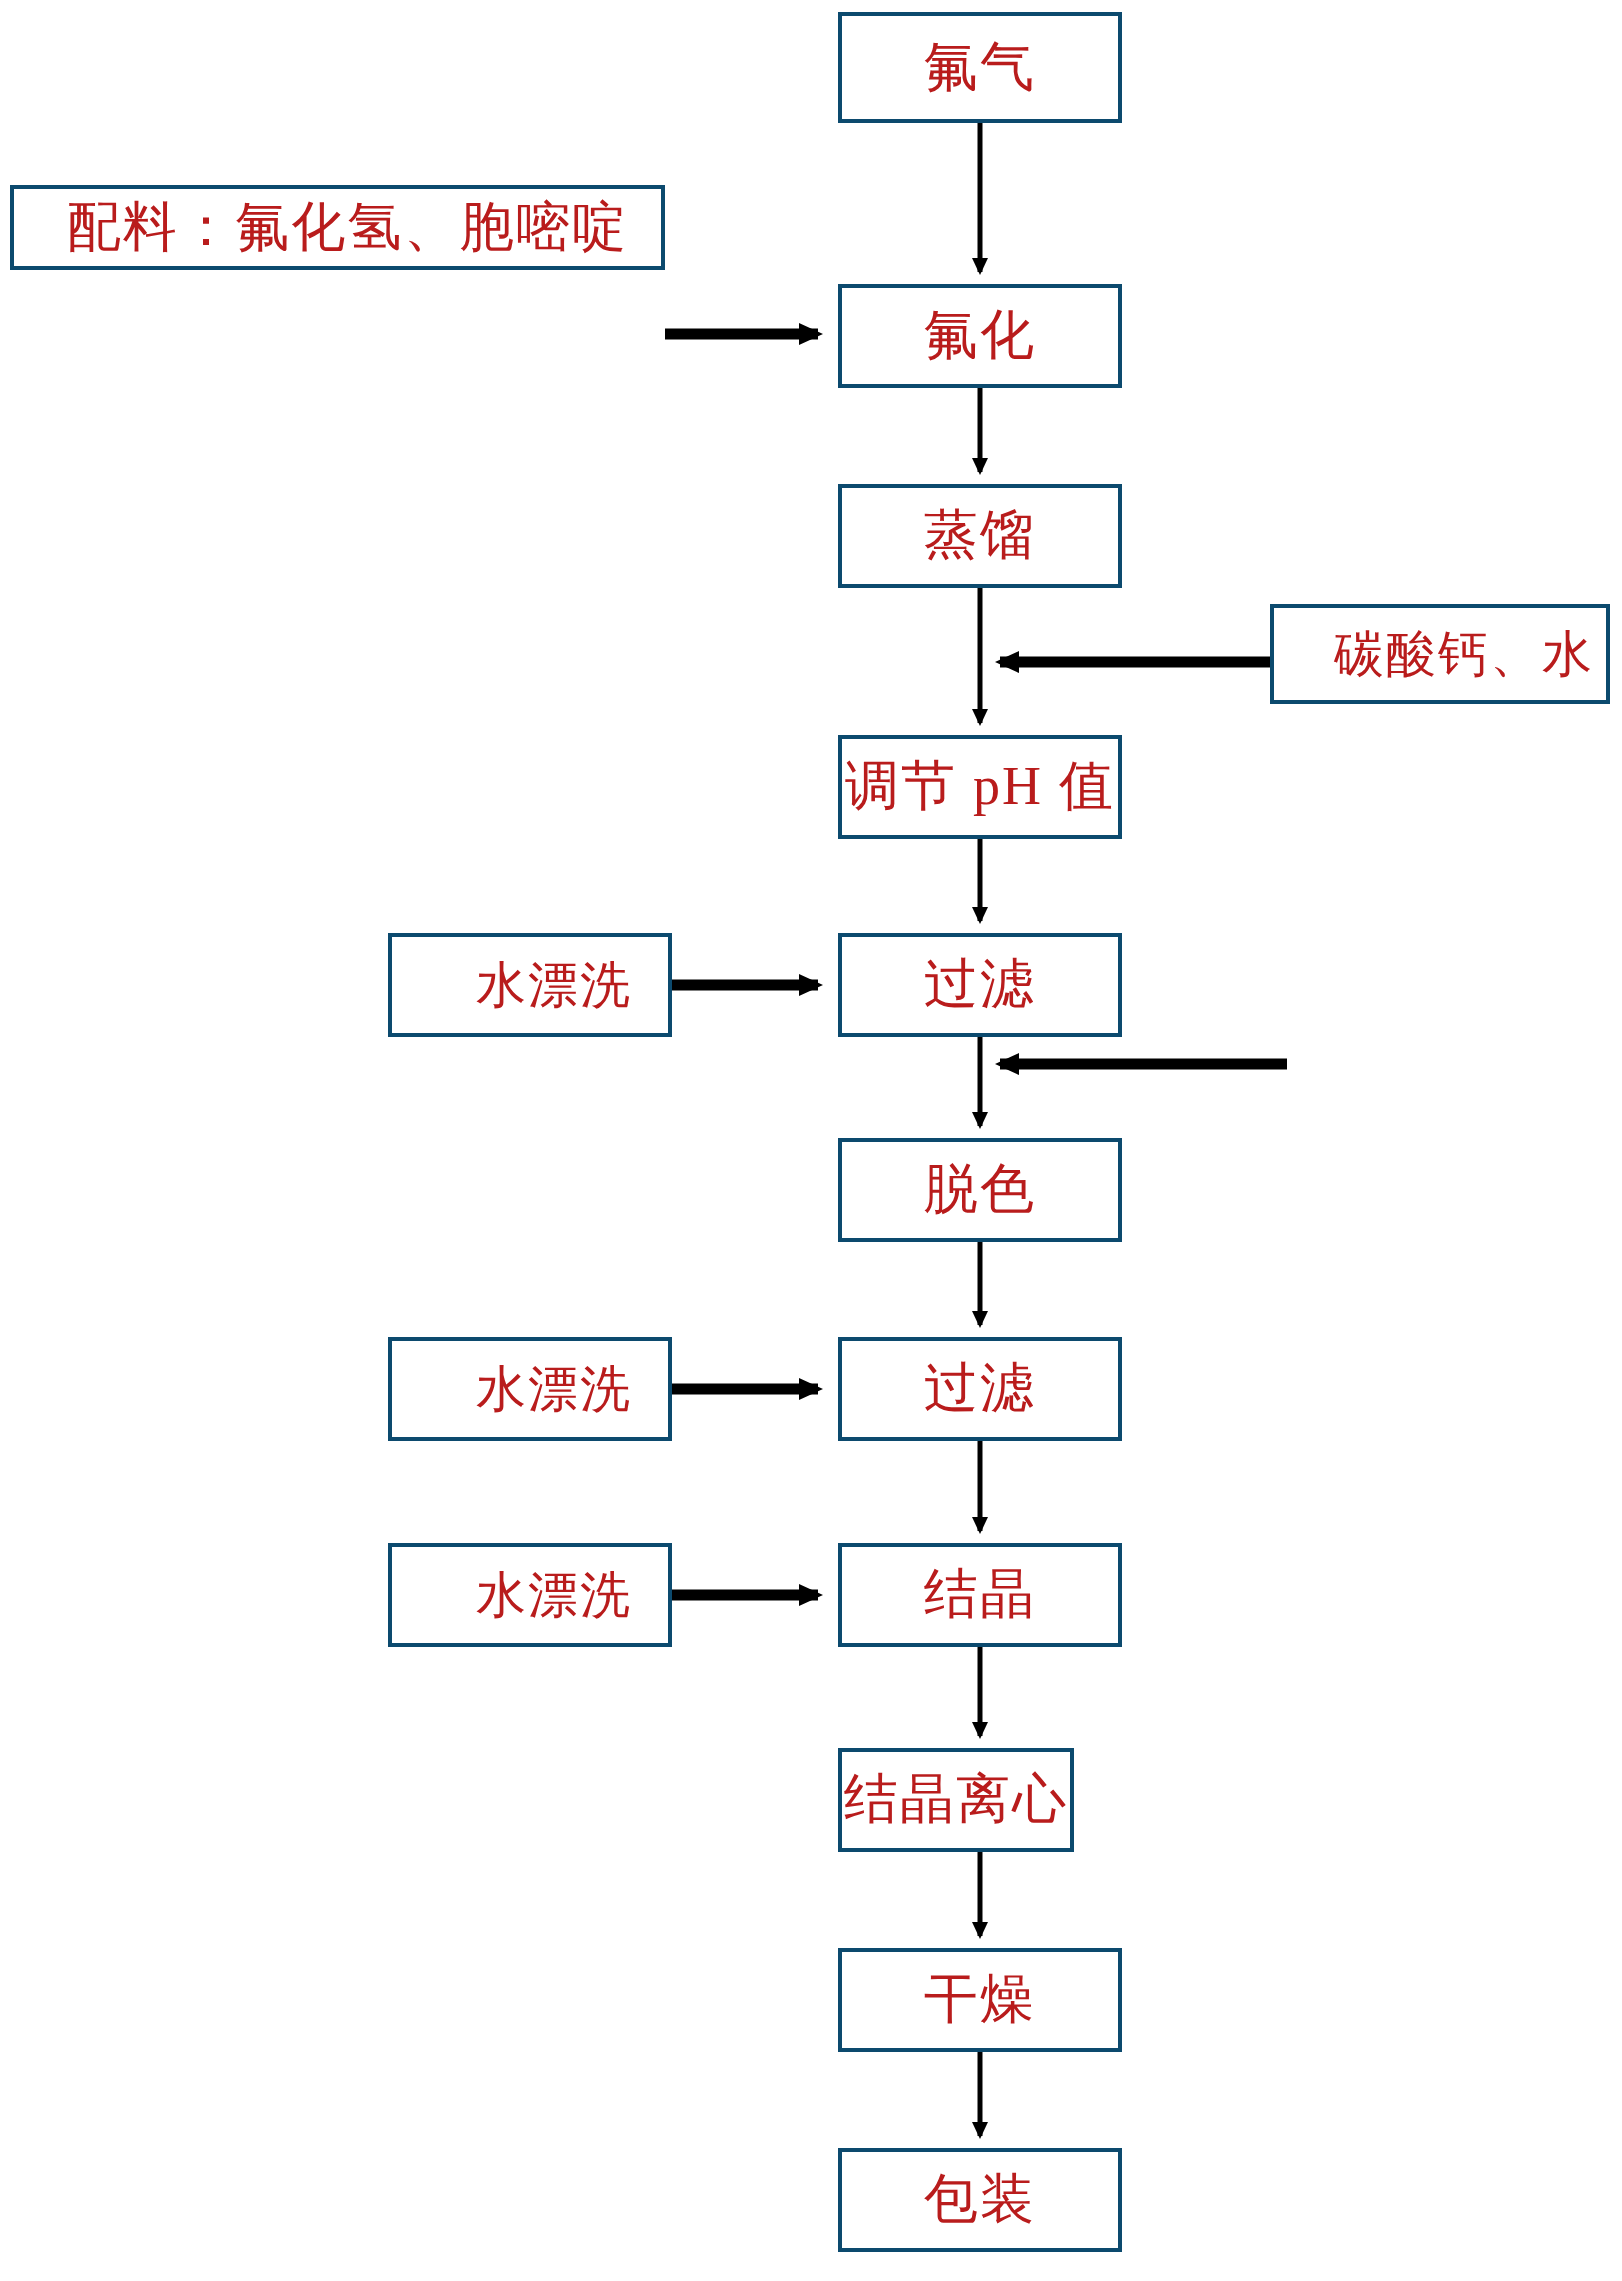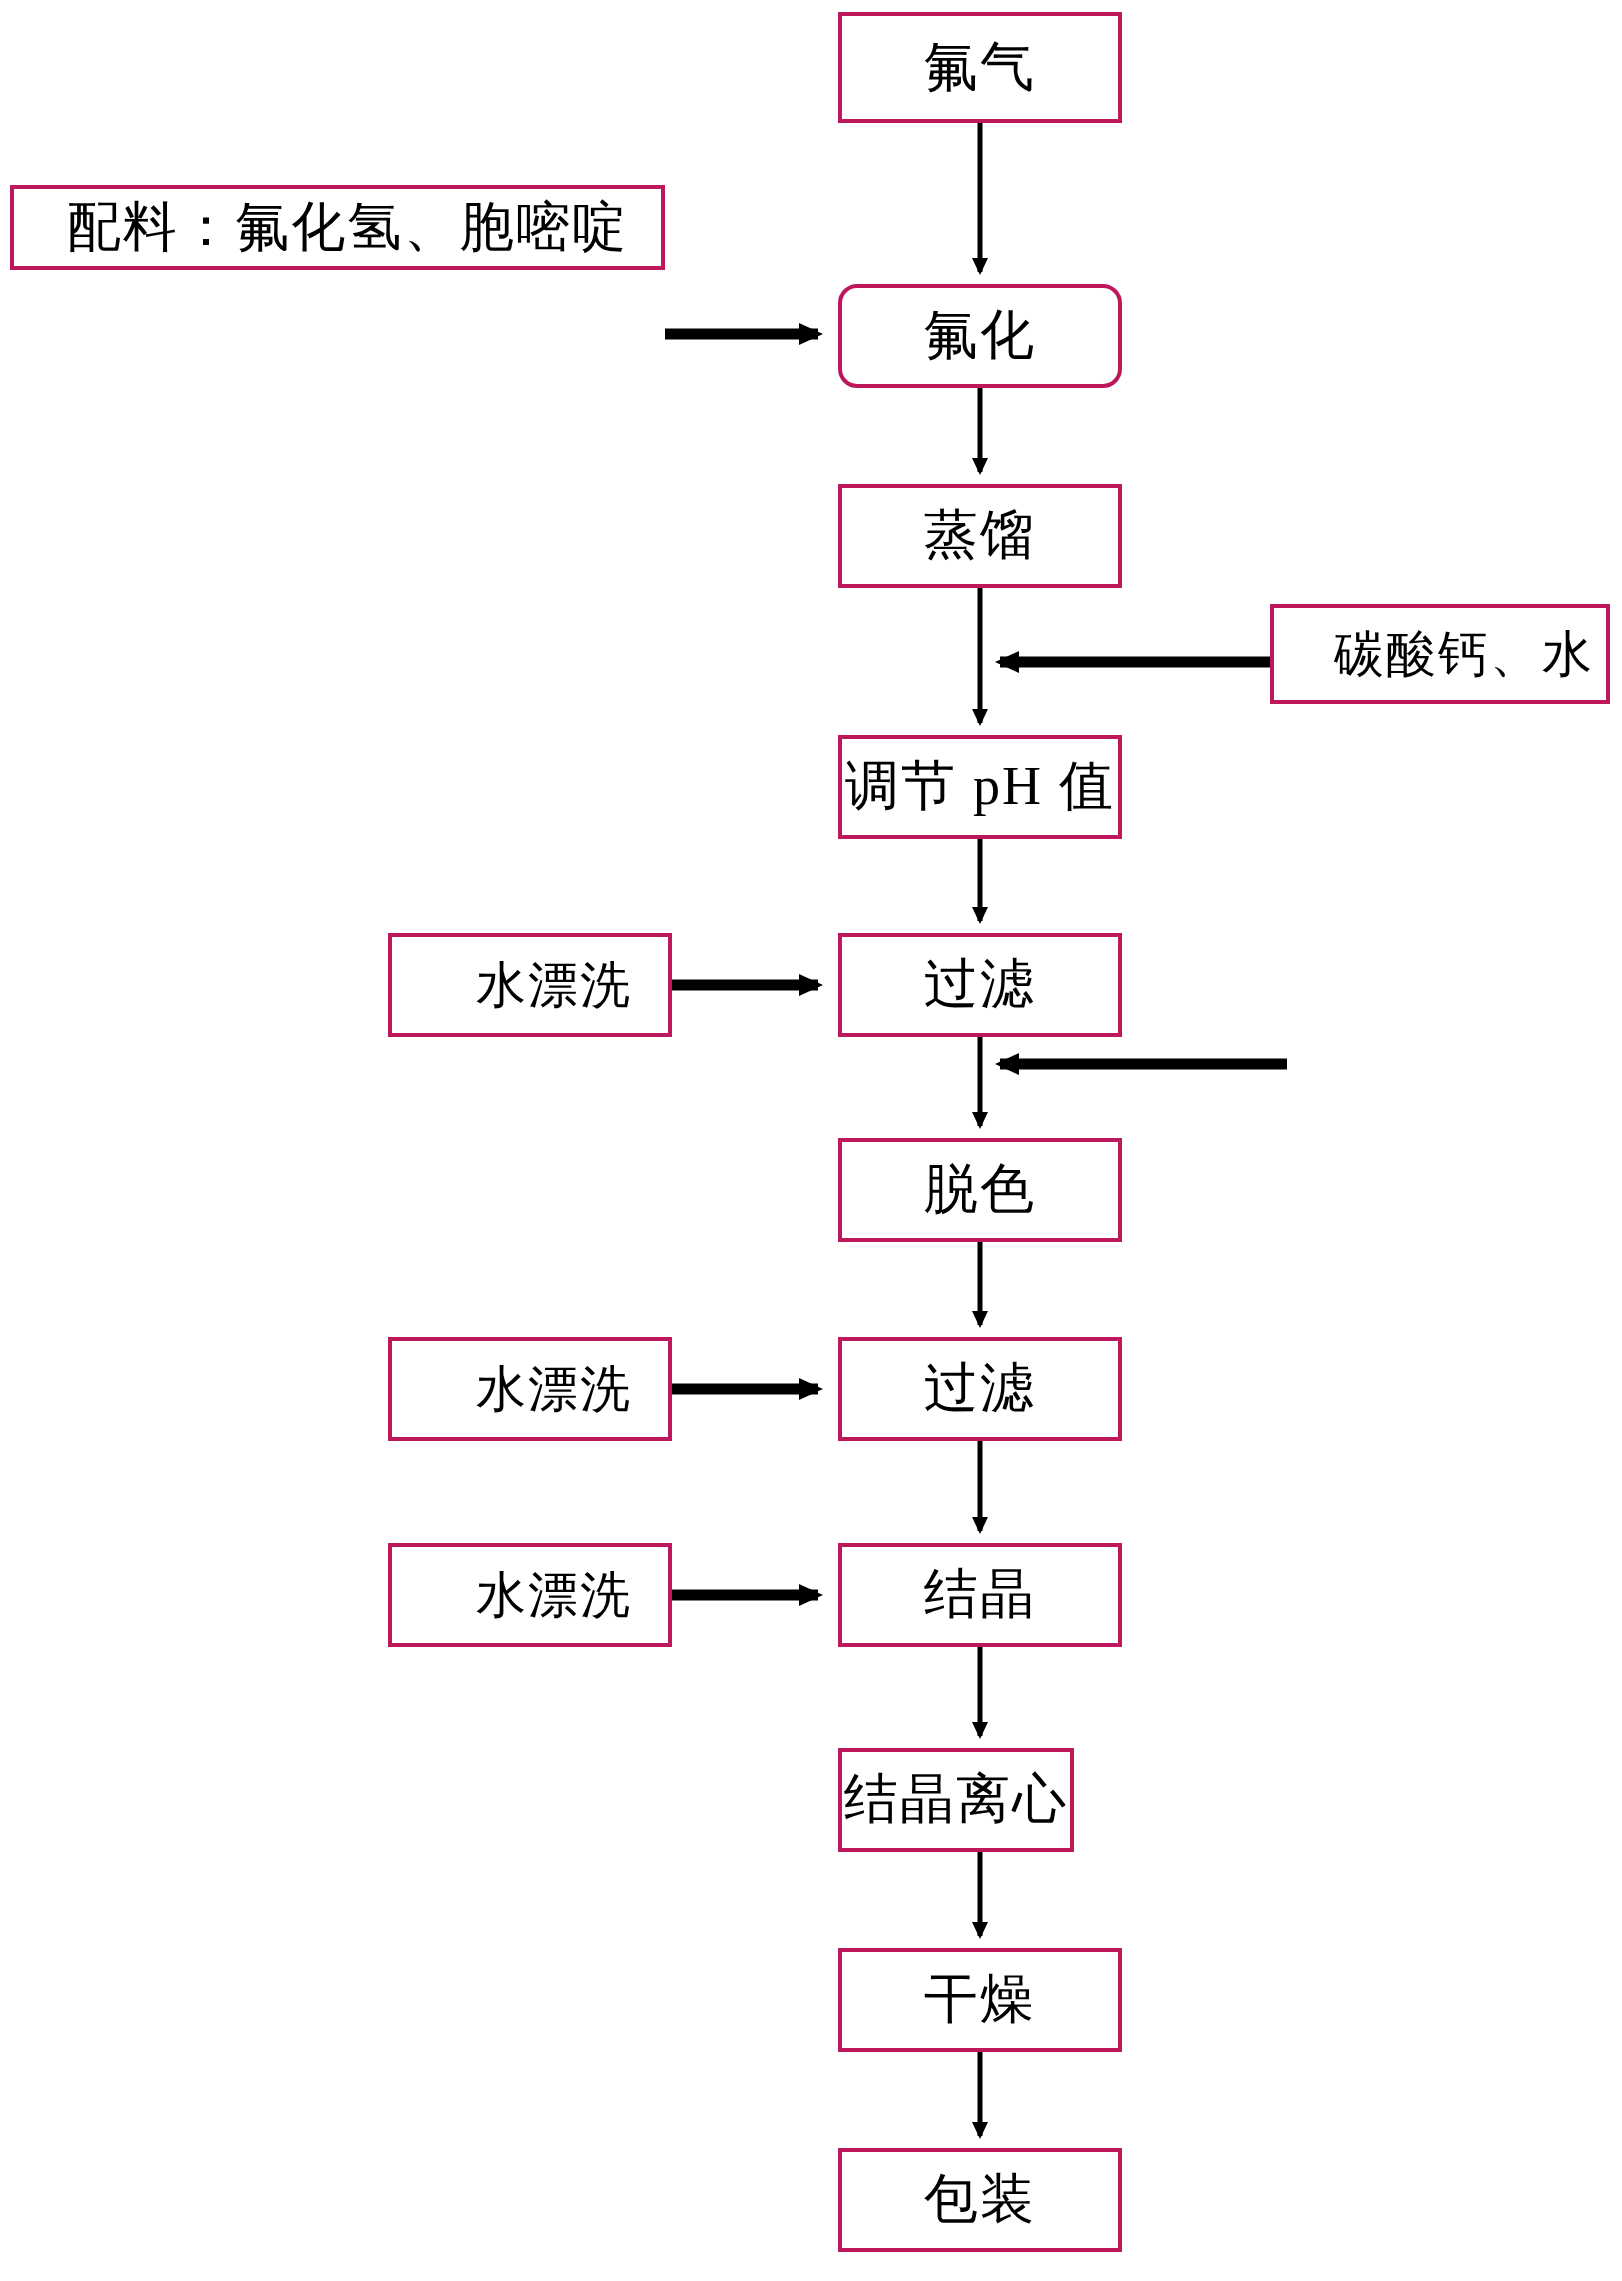--- a/index.html
+++ b/index.html
@@ -14,26 +14,26 @@
   #canvas {
     position: relative;
     width: 1622px;
     height: 2281px;
     background: #ffffff;
     overflow: hidden;
   }
   .node {
     position: absolute;
     box-sizing: border-box;
-    border: 4px solid #be185d;
+    border: 4px solid #0c4a6e;
     background: #ffffff;
     display: flex;
     align-items: center;
     justify-content: center;
-    color: #000000;
+    color: #b91c1c;
     line-height: 1.1;
     white-space: nowrap;
     letter-spacing: 0.04em;
   }
   .node-label {
     display: block;
     text-align: center;
   }
   .f-main   { font-size: 54px; }
   .f-side   { font-size: 50px; padding-left: 48px; }
@@ -131,21 +131,21 @@
   </svg>
 
   <div class="node f-main" style="left:838px; top:12px; width:284px; height:111px;">
     <span class="node-label">氟气</span>
   </div>
 
   <div class="node f-wide" style="left:10px; top:185px; width:655px; height:85px;">
     <span class="node-label">配料：氟化氢、胞嘧啶</span>
   </div>
 
-  <div class="node f-main" style="left:838px; top:284px; width:284px; height:104px;border-radius:19px;">
+  <div class="node f-main" style="left:838px; top:284px; width:284px; height:104px;">
     <span class="node-label">氟化</span>
   </div>
 
   <div class="node f-main" style="left:838px; top:484px; width:284px; height:104px;">
     <span class="node-label">蒸馏</span>
   </div>
 
   <div class="node f-side" style="left:1270px; top:604px; width:340px; height:100px;">
     <span class="node-label">碳酸钙、水</span>
   </div>

